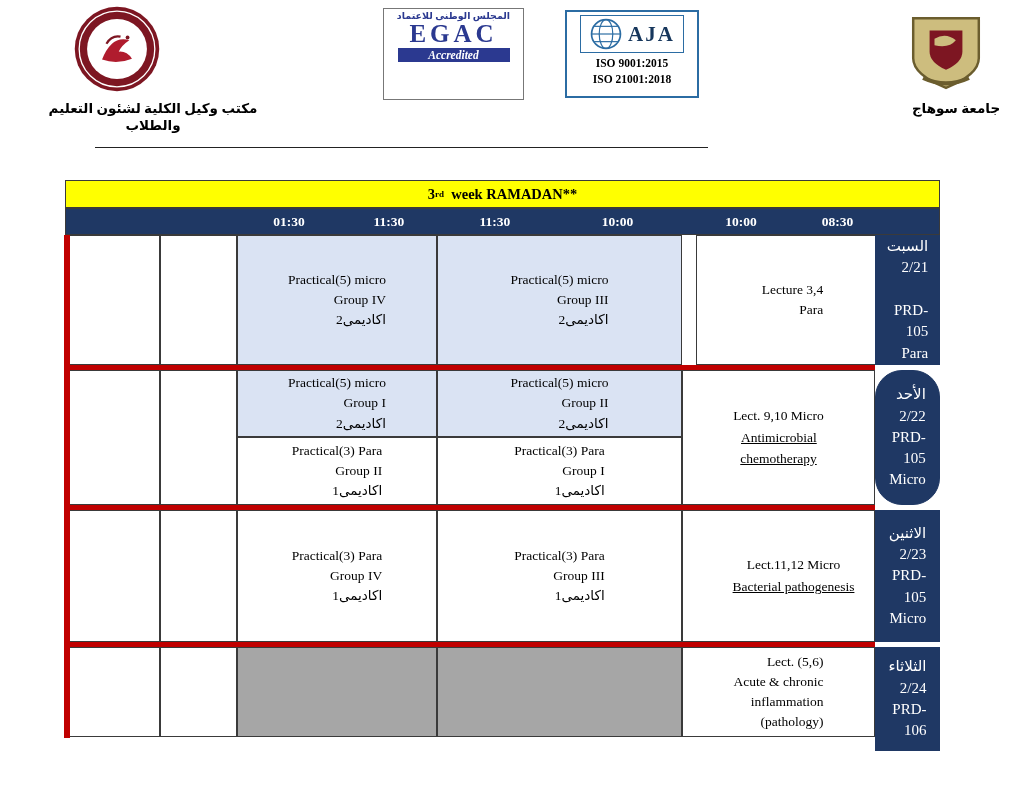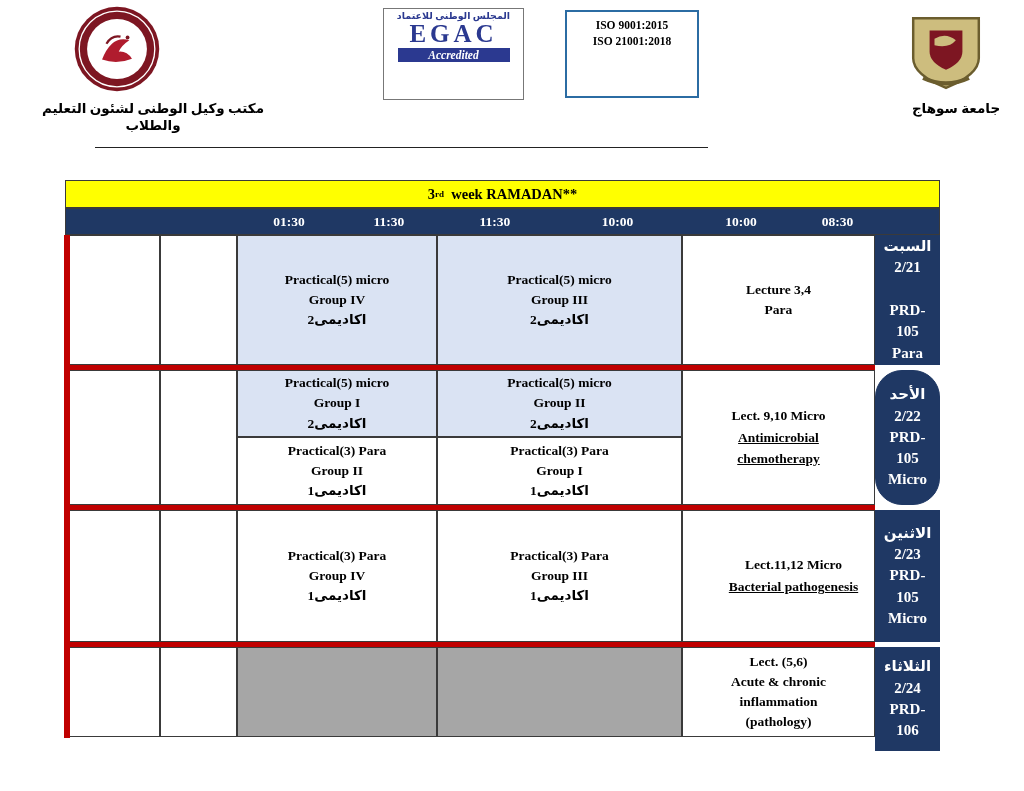--- a/index.html
+++ b/index.html
@@ -1,21 +1,21 @@
 <!DOCTYPE html>
 <html><head>
 <meta charset="utf-8">
 <style>
   html,body{margin:0;padding:0;background:#fff;}
   #page{position:relative;width:1024px;height:791px;background:#ffffff;
         font-family:"Liberation Serif","DejaVu Sans",serif;color:#000;overflow:hidden;}
   .abs{position:absolute;box-sizing:border-box;}
   .cell{position:absolute;box-sizing:border-box;border:1px solid #3a3a3a;
         display:flex;flex-direction:column;align-items:center;justify-content:center;
-        text-align:center;white-space:pre-line;font-weight:bold;font-size:13.5px;
+        text-align:right;white-space:pre-line;font-weight:normal;font-size:13.5px;
         line-height:1.5;background:#fff;}
   .lightblue{background:#DAE3F3;}
   .graycell{background:#A6A6A6;}
   .daycell{background:#1F3864;color:#fff;font-size:15px;line-height:1.42;border:1px solid #1F3864;}
   .red{position:absolute;background:#C00000;z-index:6;}
   .titlerow{position:absolute;left:65px;top:180px;width:875px;height:28px;background:#FFFF00;
             border:1px solid #3a3a3a;display:flex;align-items:center;justify-content:center;
             font-weight:bold;font-size:14.5px;box-sizing:border-box;white-space:pre;}
   .titlerow sup{font-size:9px;line-height:0;}
   .hdrrow{position:absolute;left:65px;top:208px;width:875px;height:27px;background:#1F3864;
@@ -59,56 +59,66 @@
     </svg>
   </div>
 
   <div class="egac">
     <div class="egac-script">المجلس الوطنى للاعتماد</div>
     <div class="egac-name">EGAC</div>
     <div class="egac-accred">Accredited</div>
   </div>
 
   <div class="aja">
+    <div class="aja-inner">
+      <svg width="34" height="34" viewBox="0 0 40 40">
+        <circle cx="20" cy="20" r="17" fill="none" stroke="#2b6ca3" stroke-width="2"></circle>
+        <ellipse cx="20" cy="20" rx="8" ry="17" fill="none" stroke="#2b6ca3" stroke-width="1.4"></ellipse>
+        <line x1="3" y1="20" x2="37" y2="20" stroke="#2b6ca3" stroke-width="1.4"></line>
+        <line x1="6" y1="11" x2="34" y2="11" stroke="#2b6ca3" stroke-width="1.4"></line>
+        <line x1="6" y1="29" x2="34" y2="29" stroke="#2b6ca3" stroke-width="1.4"></line>
+      </svg>
+      <div class="aja-name">AJA</div>
+    </div>
     <div class="aja-iso">ISO 9001:2015
 ISO 21001:2018</div>
   </div>
 
   <div class="abs" style="left:905px;top:14px;width:82px;height:78px;">
     <svg width="82" height="78" viewBox="0 0 100 95">
       <path d="M10 5 H90 V54 Q90 74 50 90 Q10 74 10 54 Z" fill="#cdbd7e" stroke="#6b5d2e" stroke-width="3"></path>
       <path d="M30 20 H70 V46 Q70 59 50 68 Q30 59 30 46 Z" fill="#7d1622"></path>
       <path d="M36 30 q14 -8 26 2 q-8 10 -26 6 Z" fill="#cdbd7e"></path>
       <path d="M22 78 q28 13 56 0" stroke="#6b5d2e" stroke-width="5" fill="none"></path>
     </svg>
   </div>
 
   <div class="univtxt">جامعة سوهاج</div>
-  <div class="officetxt">مكتب وكيل الوطنى لشئون التعليم والطلاب</div>
+  <div class="officetxt">مكتب وكيل الكلية لشئون التعليم والطلاب</div>
   <div class="divider"></div>
 
   <div class="titlerow"><span>3</span><sup>rd</sup><span>  week RAMADAN**</span></div>
 
   <div class="hdrrow"></div>
   <div class="timehdr" style="left:237px;width:104px;">01:30</div>
   <div class="timehdr" style="left:341px;width:96px;">11:30</div>
   <div class="timehdr" style="left:437px;width:116px;">11:30</div>
   <div class="timehdr" style="left:553px;width:129px;">10:00</div>
   <div class="timehdr" style="left:682px;width:118px;">10:00</div>
   <div class="timehdr" style="left:800px;width:75px;">08:30</div>
 
   <div class="cell" style="left:65px;top:235px;width:95px;height:130px;"></div>
   <div class="cell" style="left:160px;top:235px;width:77px;height:130px;"></div>
   <div class="cell lightblue" style="left:237px;top:235px;width:200px;height:130px;">Practical(5) micro
 Group IV
 اكاديمى2</div>
   <div class="cell lightblue" style="left:437px;top:235px;width:245px;height:130px;">Practical(5) micro
 Group III
 اكاديمى2</div>
-  <div class="cell" style="left:682px;top:235px;width:193px;height:130px;">Lecture 3,4
+  <div class="cell" style="left:696px;top:235px;width:193px;height:130px;">Lecture 3,4
 Para</div>
   <div class="cell daycell" style="left:875px;top:235px;width:65px;height:130px;">السبت
 2/21
 
 PRD-
 105
 Para</div>
 
   <div class="red" style="left:64px;top:365px;width:811px;height:5px;"></div>
 

